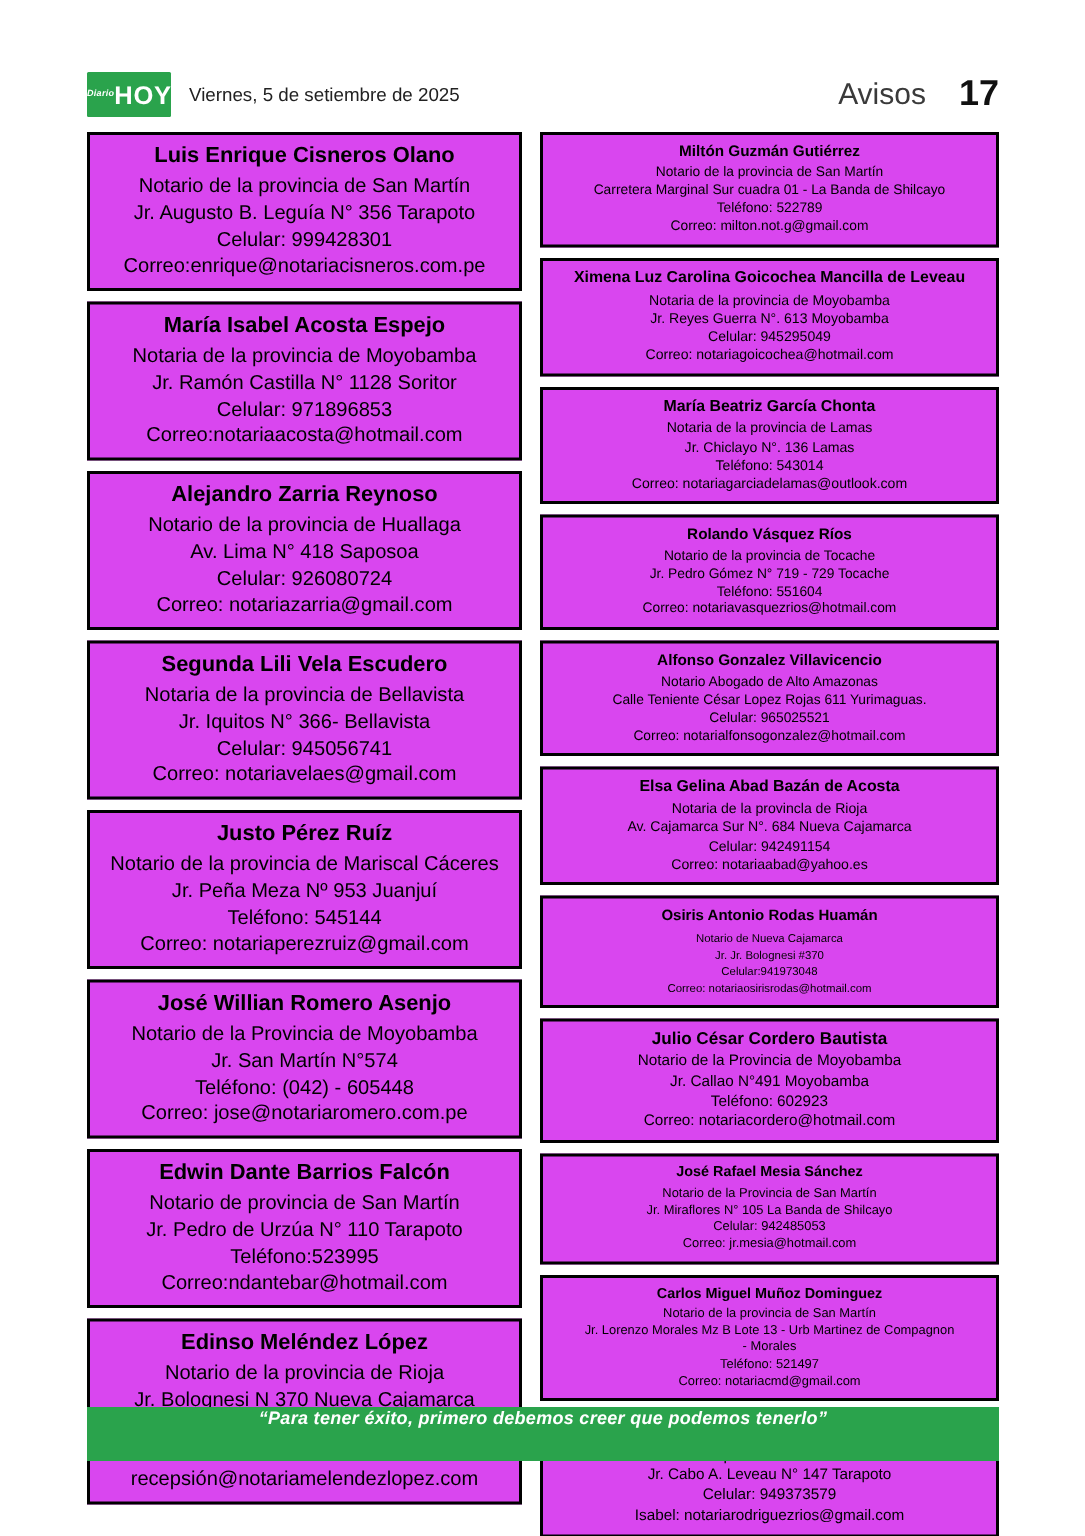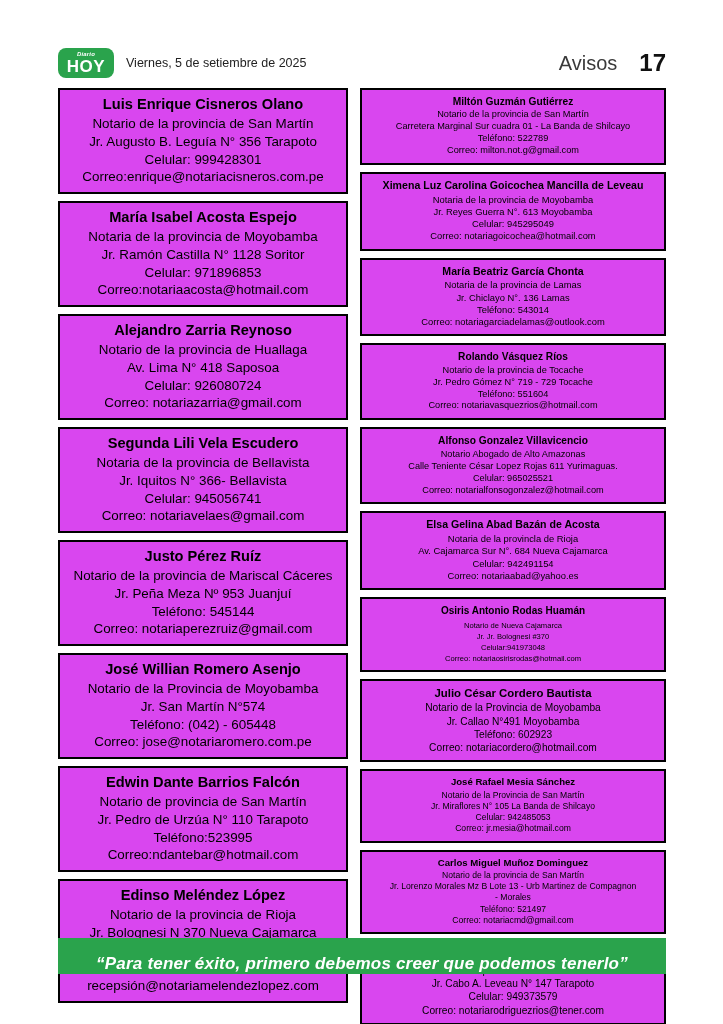--- a/index.html
+++ b/index.html
@@ -22,25 +22,24 @@
     left: 58px; top: 44px;
     width: 608px; height: 38px;
     display: flex;
     align-items: center;
   }
   .logo {
     width: 56px; height: 30px;
     background: #2aa34c;
     color: #fff;
     display: flex;
-    flex-direction: column;
+    flex-direction: row;
     align-items: center;
-    justify-content: center;
     line-height: 1;
-    border-radius: 8px;
+    border-radius: 1px;
   }
   .logo .logo-top {
     font-size: 6px;
     font-style: italic;
     font-weight: bold;
     letter-spacing: .2px;
     margin-bottom: 1px;
   }
   .logo .logo-main {
     font-size: 17px;
@@ -117,23 +116,23 @@
   .col-right .card.s-d .nm { font-size: 10px; }
 
   
   .footer-banner {
     position: absolute;
     left: 58px; top: 938px;
     width: 608px; height: 36px;
     background: #2aa34c;
     color: #fff;
     display: flex;
-    align-items: flex-end;
+    align-items: flex-start;
     justify-content: center;
-    font-size: 17px;
+    font-size: 12px;
     font-weight: bold;
     font-style: italic;
     letter-spacing: .2px;
   }
 </style>
 </head>
 <body>
 
 <div class="page">
 
@@ -278,21 +277,21 @@
           <span class="ln">Jr. Lorenzo Morales Mz B Lote 13 - Urb Martinez de Compagnon</span>
           <span class="ln">- Morales</span>
           <span class="ln">Teléfono: 521497</span>
           <span class="ln">Correo: notariacmd@gmail.com</span>
         </div>
         <div class="card s-c">
           <span class="nm">Marco Alaín   Rodríguez Ríos</span>
           <span class="ln">Notario la provincia de San  Martín</span>
           <span class="ln">Jr. Cabo A. Leveau N° 147 Tarapoto</span>
           <span class="ln">Celular: 949373579</span>
-          <span class="ln">Correo: notariarodriguezrios@tener.com</span>
+          <span class="ln">Isabel: notariarodriguezrios@gmail.com</span>
         </div>
       </div>
   </div>
 
   <div class="footer-banner">
     <span>“Para tener éxito, primero debemos creer que podemos tenerlo”</span>
   </div>
 
 </div>
 

